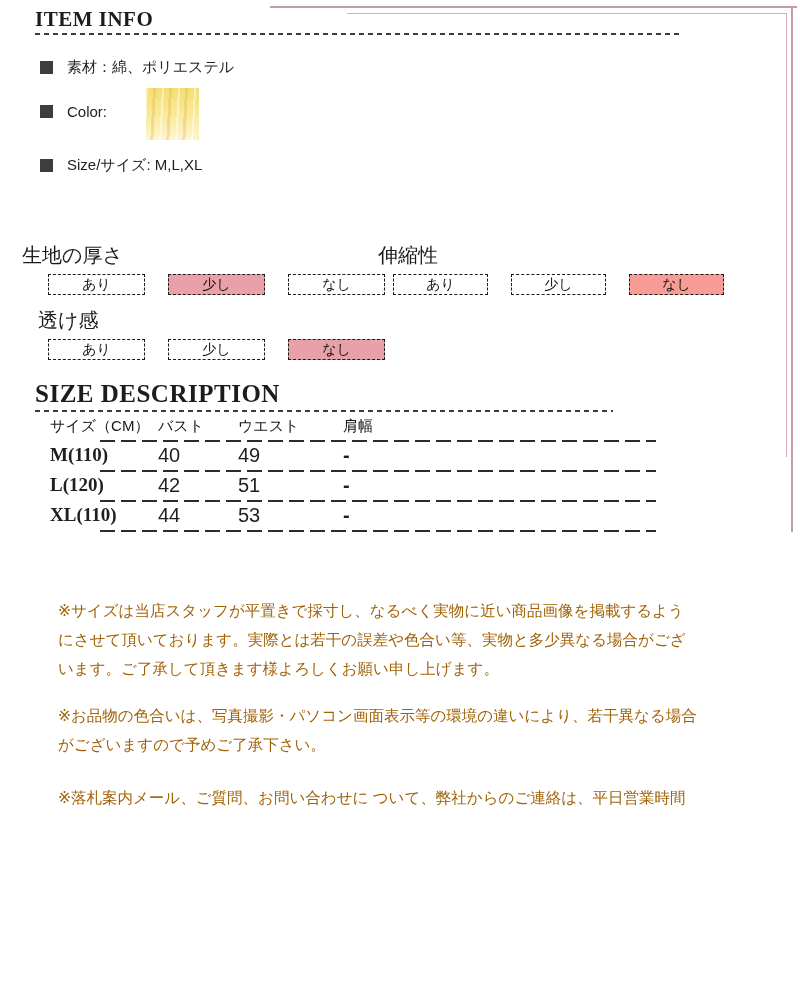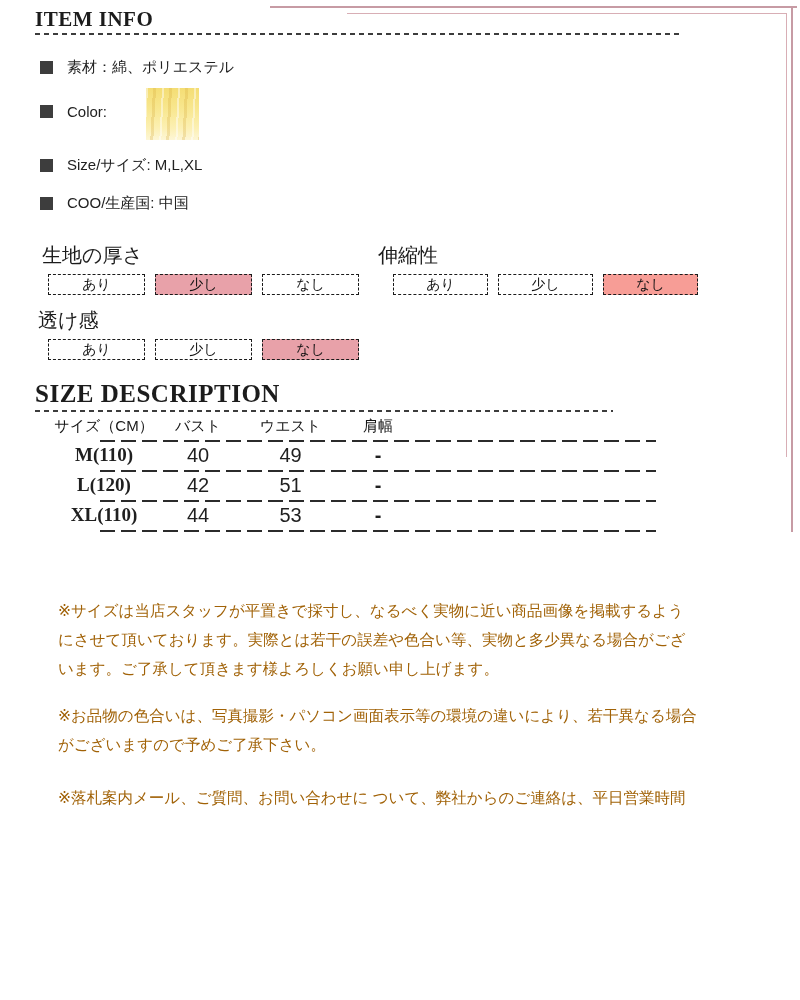--- a/index.html
+++ b/index.html
@@ -45,38 +45,38 @@
     position: absolute; left: 146px; top: 88px; width: 53px; height: 52px;
     background-image:
       repeating-linear-gradient(93deg,
         rgba(255,255,255,0.45) 0 2px, rgba(255,255,255,0) 2px 7px,
         rgba(214,170,60,0.28) 7px 10px, rgba(255,255,255,0) 10px 16px),
       linear-gradient(180deg, #f4dd74 0%, #f8e78f 40%, #fcf0b4 78%, #fdf6d6 100%);
   }
 
   
   .attr-label { position: absolute; font-size: 20px; color: #1c1c1c; }
-  .chip-row { position: absolute; display: flex; gap: 10px; }
+  .chip-row { position: absolute; display: flex; gap: 23px; }
   .chip {
     width: 97px; height: 21px;
     border: 1px dashed #1a1a1a;
     font-size: 14px; color: #111;
     display: flex; align-items: center; justify-content: center;
     background: #ffffff;
   }
   .chip.sel-pink  { background: #e8a1a9; }
   .chip.sel-coral { background: #f79d96; }
   .chip-row.narrow .chip { width: 95px; }
 
   
   .size-table { position: absolute; left: 50px; top: 413px; width: 556px; }
   .t-row { display: flex; align-items: center; height: 30px;
     background-image: linear-gradient(transparent calc(100% - 2px), transparent calc(100% - 2px)); }
   .t-head { height: 27px; }
-  .t-cell { text-align: center; }
+  .t-cell { }
   .c1 { width: 108px; }
   .c2 { width: 80px; }
   .c3 { width: 105px; }
   .c4 { width: 70px; }
   .t-head .t-cell { font-size: 15px; color: #161616; }
   .t-body .c1 { font-family: "Liberation Serif", "DejaVu Serif", serif; font-weight: bold; font-size: 19px; }
   .t-body .c2, .t-body .c3 { font-size: 20px; }
   .t-body .c4 { font-size: 20px; font-weight: bold; }
   .sep { position: absolute; left: 50px; width: 556px; height: 2px;
     background-image: repeating-linear-gradient(90deg, #2b2b2b 0 15px, transparent 15px 21px); }
@@ -114,26 +114,22 @@
     <span class="bullet-sq"></span>
     <span class="bullet-text">Color:</span>
   </div>
   <div class="swatch"></div>
 
   <div class="bullet-item" style="top:156px;">
     <span class="bullet-sq"></span>
     <span class="bullet-text">Size/サイズ: M,L,XL</span>
   </div>
 
-  <div class="bullet-item" style="top:194px;">
-    <span class="bullet-sq"></span>
-    <span class="bullet-text">COO/生産国: 中国</span>
-  </div>
 
-  <div class="attr-label" style="left:42px; top:242px;">生地の厚さ</div>
+  <div class="attr-label" style="left:22px; top:242px;">生地の厚さ</div>
   <div class="chip-row" style="left:48px; top:274px;">
     <div class="chip">あり</div>
     <div class="chip sel-pink">少し</div>
     <div class="chip">なし</div>
   </div>
 
   <div class="attr-label" style="left:378px; top:242px;">伸縮性</div>
   <div class="chip-row narrow" style="left:393px; top:274px;">
     <div class="chip">あり</div>
     <div class="chip">少し</div>

